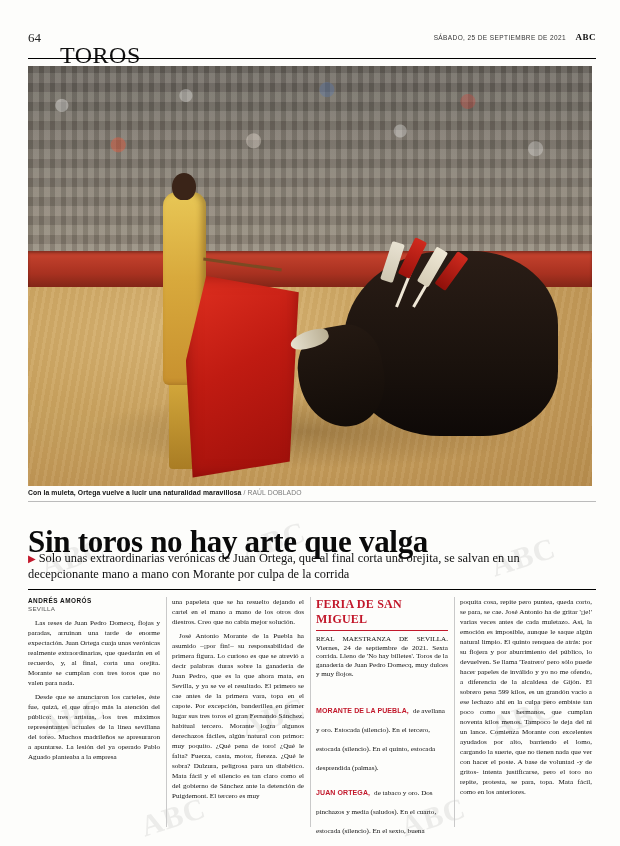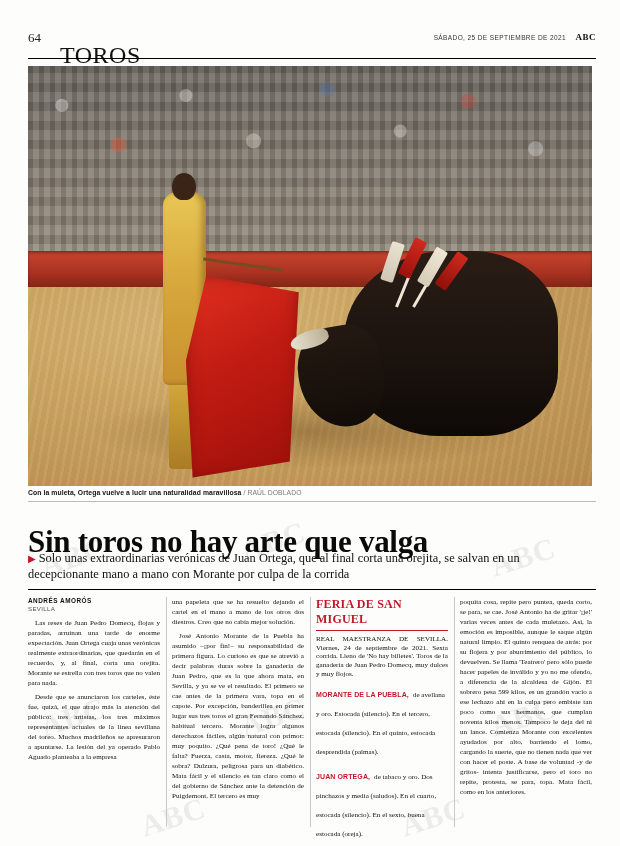--- a/index.html
+++ b/index.html
@@ -362,21 +362,21 @@
     line-height: 14px;
     color: #111;
     text-align: justify;
   }
   .plain-line {
     font-family: "Liberation Serif", serif;
     font-size: 7.1px;
     line-height: 8.7px;
     color: #111;
     text-align: justify;
-    margin-bottom: 4px;
+    margin-bottom: 20px;
   }
 </style>
 </head>
 <body>
 
 <div class="page">
 
   <div class="wm" style="left:40px;  top:78px;">ABC</div>
   <div class="wm" style="left:188px; top:78px;">ABC</div>
   <div class="wm" style="left:336px; top:78px;">ABC</div>
@@ -441,21 +441,21 @@
     <span class="arrow">▶</span><span>Solo unas extraordinarias verónicas de Juan Ortega, que al final corta una orejita, se salvan en un decepcionante mano a mano con Morante por culpa de la corrida</span>
   </div>
   <div class="rule-sub"></div>
 
   <div class="cols">
 
     <div class="col">
       <div class="byline">ANDRÉS AMORÓS</div>
       <div class="byline-sub">SEVILLA</div>
       <div class="body-text">
-        <p>Las reses de Juan Pedro Domecq, flojas y paradas, arruinan una tarde de enorme expectación. Juan Ortega cuaja unas verónicas realmente extraordinarias, que quedarán en el recuerdo, y, al final, corta una orejita. Morante se estrella con tres toros que no valen para nada.</p>
+        <p>Las reses de Juan Pedro Domecq, flojas y paradas, arruinan una tarde de enorme expectación. Juan Ortega cuaja unas verónicas realmente extraordinarias, que quedarán en el recuerdo, y, al final, corta una orejita. Morante se cumplan con tres toros que no valen para nada.</p>
         <p>Desde que se anunciaron los carteles, éste fue, quizá, el que atrajo más la atención del público: tres artistas, los tres máximos representantes actuales de la línea sevillana del toreo. Muchos madrileños se apresuraron a apuntarse. La lesión del ya operado Pablo Aguado planteaba a la empresa</p>
       </div>
     </div>
 
     <div class="col">
       <div class="rule-col" style="left:-6px;"></div>
       <div class="body-text">
         <p class="first">una papeleta que se ha resuelto dejando el cartel en el mano a mano de los otros dos diestros. Creo que no cabía mejor solución.</p>
         <p>José Antonio Morante de la Puebla ha asumido –¡por fin!– su responsabilidad de primera figura. Lo curioso es que se atrevió a decir palabras duras sobre la ganadería de Juan Pedro, que es la que ahora mata, en Sevilla, y ya se ve el resultado. El primero se cae antes de la primera vara, topa en el capote. Por excepción, banderillea en primer lugar sus tres toros el gran Fernando Sánchez, habitual tercero. Morante logra algunos derechazos fáciles, algún natural con primor: muy poquito. ¿Qué pena de toro! ¿Qué le falta? Fuerza, casta, motor, fiereza. ¿Qué le sobra? Dulzura, peligrosa para un diabético. Mata fácil y el silencio es tan claro como el del gobierno de Sánchez ante la detención de Puigdemont. El tercero es muy</p>
       </div>

